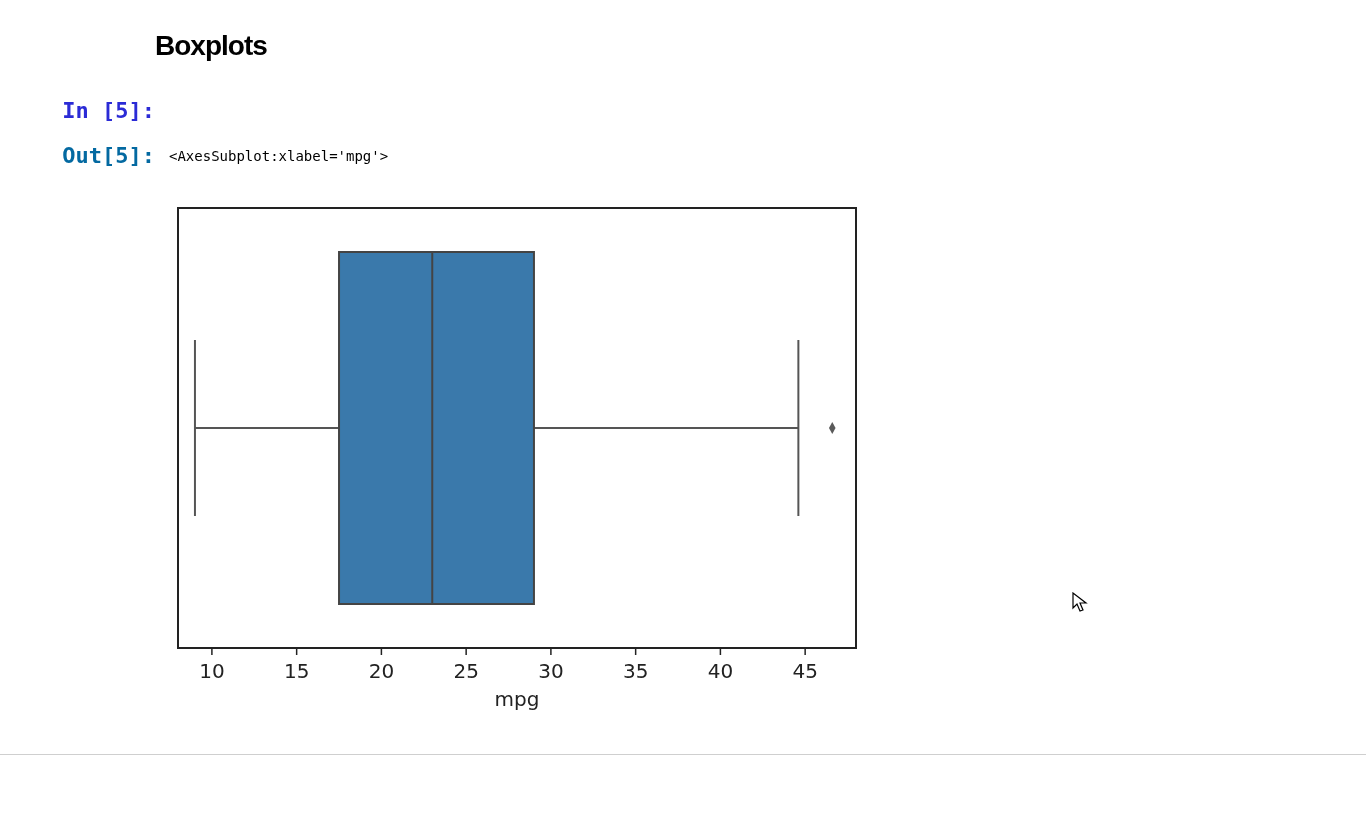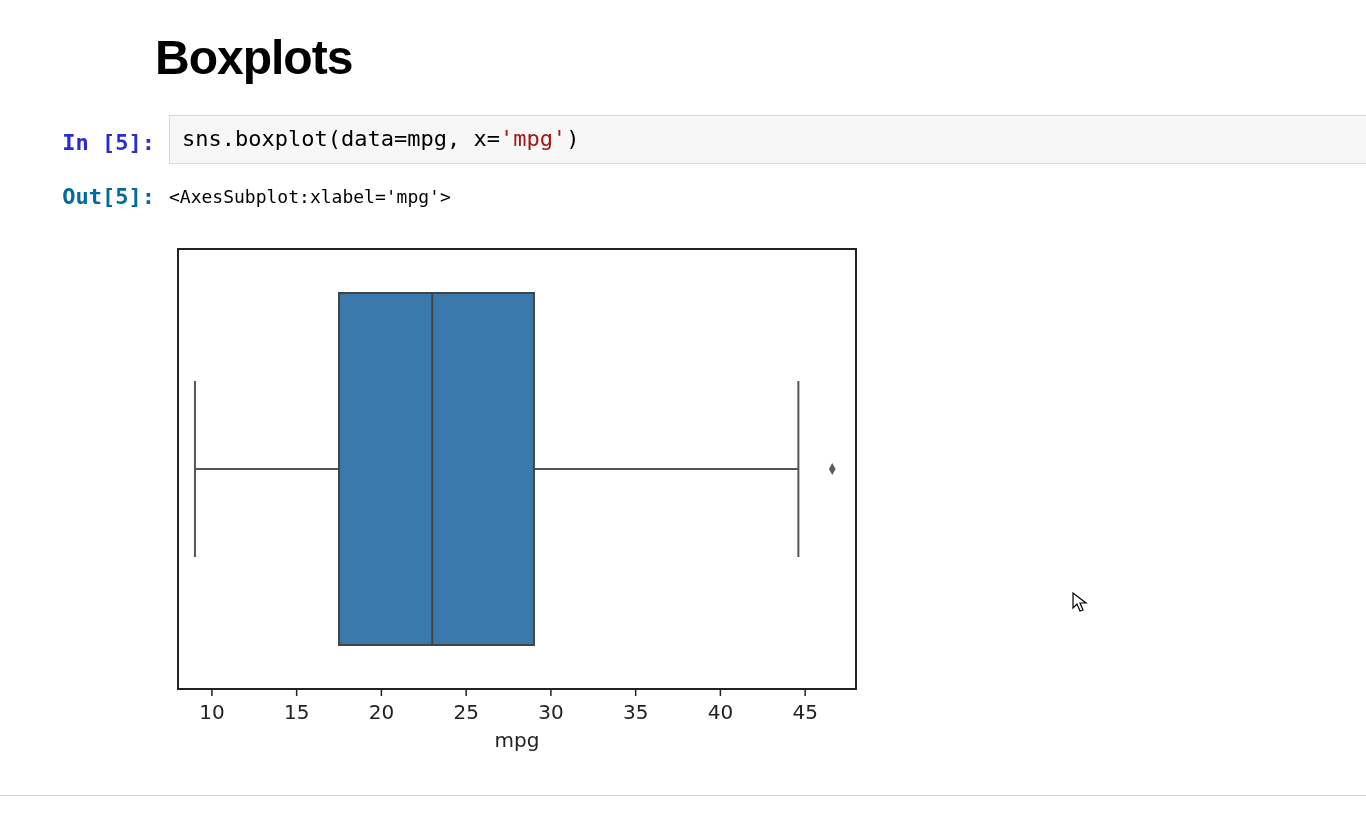--- a/index.html
+++ b/index.html
@@ -4,21 +4,21 @@
   <style>
     * { box-sizing: border-box; margin: 0; padding: 0; }
     body {
       font-family: -apple-system, BlinkMacSystemFont, "Segoe UI", Helvetica, Arial, sans-serif;
       background: #fff;
       width: 1366px;
       height: 834px;
       overflow: hidden;
     }
     .heading {
-      font-size: 48px;
+      font-size: 28px;
       font-weight: 900;
       letter-spacing: -1px;
       margin: 30px 0 30px 155px;
       color: #000;
     }
     .cell {
       display: flex;
       align-items: center;
       margin-bottom: 14px;
       padding-left: 24px;
@@ -42,21 +42,21 @@
       padding: 8px 12px;
       font-family: "DejaVu Sans Mono", Menlo, Consolas, monospace;
       font-size: 22px;
       line-height: 1.4;
       white-space: pre;
     }
     .code-input .str { color: #a31515; }
     .output-text {
       flex: 1;
       font-family: "DejaVu Sans Mono", Menlo, Consolas, monospace;
-      font-size: 18px;
+      font-size: 14px;
       padding-top: 6px;
       color: #000;
     }
     .plot-area {
       margin-left: 132px;
       margin-top: 28px;
       width: 750px;
     }
     .plot-svg { display: block; }
     .plot-border { fill: none; stroke: #222; stroke-width: 2; }
@@ -91,21 +91,20 @@
       pointer-events: none;
     }
   </style>
 </head>
 <body>
 
 <h1 class="heading">Boxplots</h1>
 
 <div class="cell">
   <div class="prompt prompt-in">In [5]:</div>
-  <div class="code-input"><span>sns.boxplot(data=mpg, x=</span><span class="str">'mpg'</span><span>)</span></div>
 </div>
 
 <div class="cell">
   <div class="prompt prompt-out">Out[5]:</div>
   <div class="output-text">&lt;AxesSubplot:xlabel='mpg'&gt;</div>
 </div>
 
 <div class="plot-area">
   <svg class="plot-svg" id="chart-svg" width="750" height="540">
       <rect x="46" y="12" width="678" height="440" class="plot-border"></rect>

